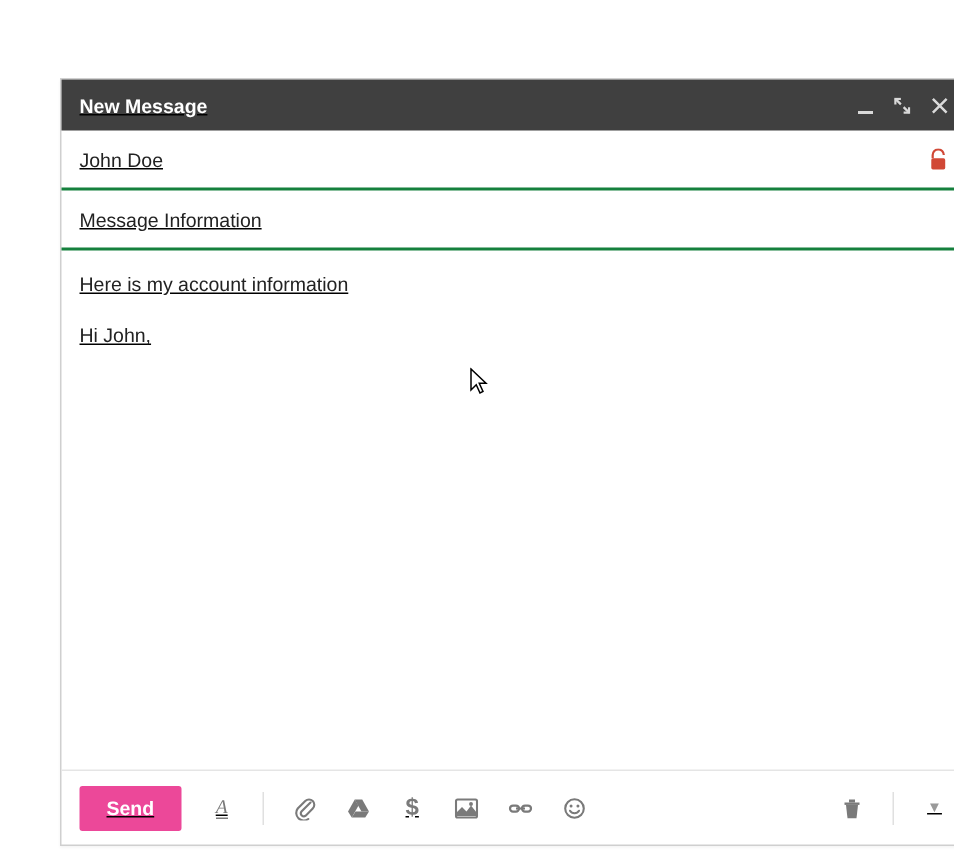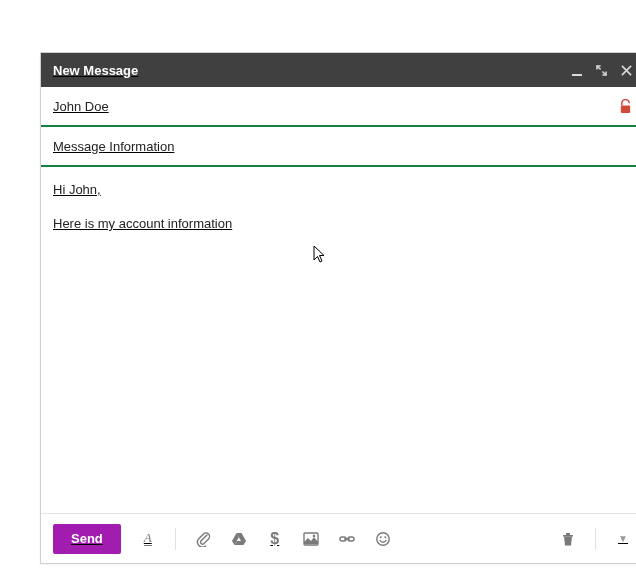--- a/index.html
+++ b/index.html
@@ -71,21 +71,21 @@
     .cursor svg { width: 14px; height: 20px; }
     .toolbar {
       border-top: 1px solid #e5e5e5;
       height: 50px;
       display: flex;
       align-items: center;
       padding: 0 12px;
       gap: 18px;
     }
     .send-btn {
-      background: #a21caf;
+      background: #ec4899;
       color: #fff;
       border: none;
       border-radius: 2px;
       height: 30px;
       padding: 0 18px;
       font-size: 13px;
       font-weight: bold;
       cursor: pointer;
     }
     .tool-icon {
@@ -135,22 +135,22 @@
         <rect x="2" y="7" width="10" height="8" rx="1.2" fill="#d14836"></rect>
       </svg>
     </span>
   </div>
 
   <div class="field-row">
     <span class="field-text">Message Information</span>
   </div>
 
   <div class="body-area">
+    <p>Here is my account information</p>
     <p>Hi John,</p>
-    <p>Here is my account information</p>
     <div class="cursor">
       <svg viewBox="0 0 14 20">
         <path d="M1 1 L1 15 L4.5 11.5 L7 17 L9 16 L6.5 10.5 L11 10.5 Z" fill="#fff" stroke="#000" stroke-width="1"></path>
       </svg>
     </div>
   </div>
 
   <div class="toolbar">
     <button class="send-btn">Send</button>
 

